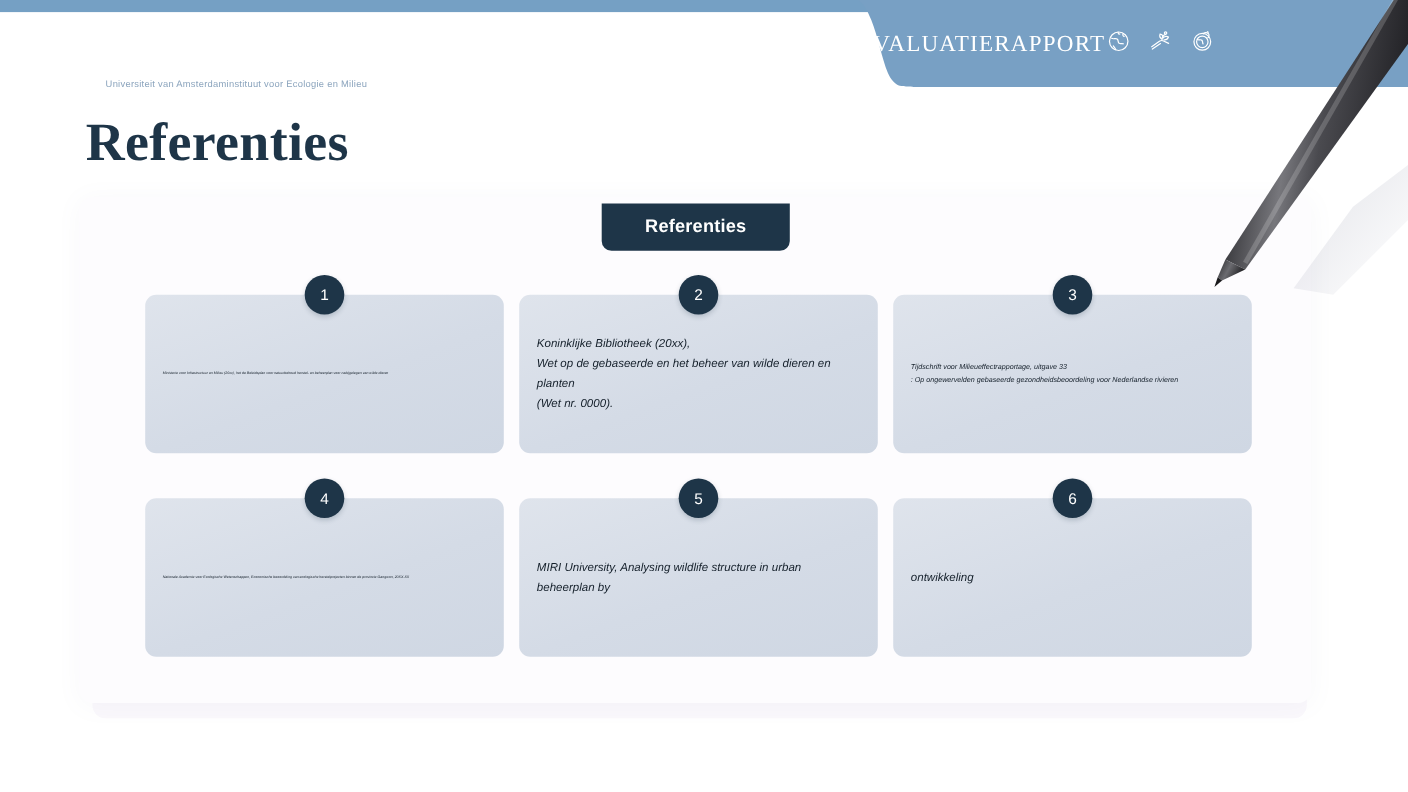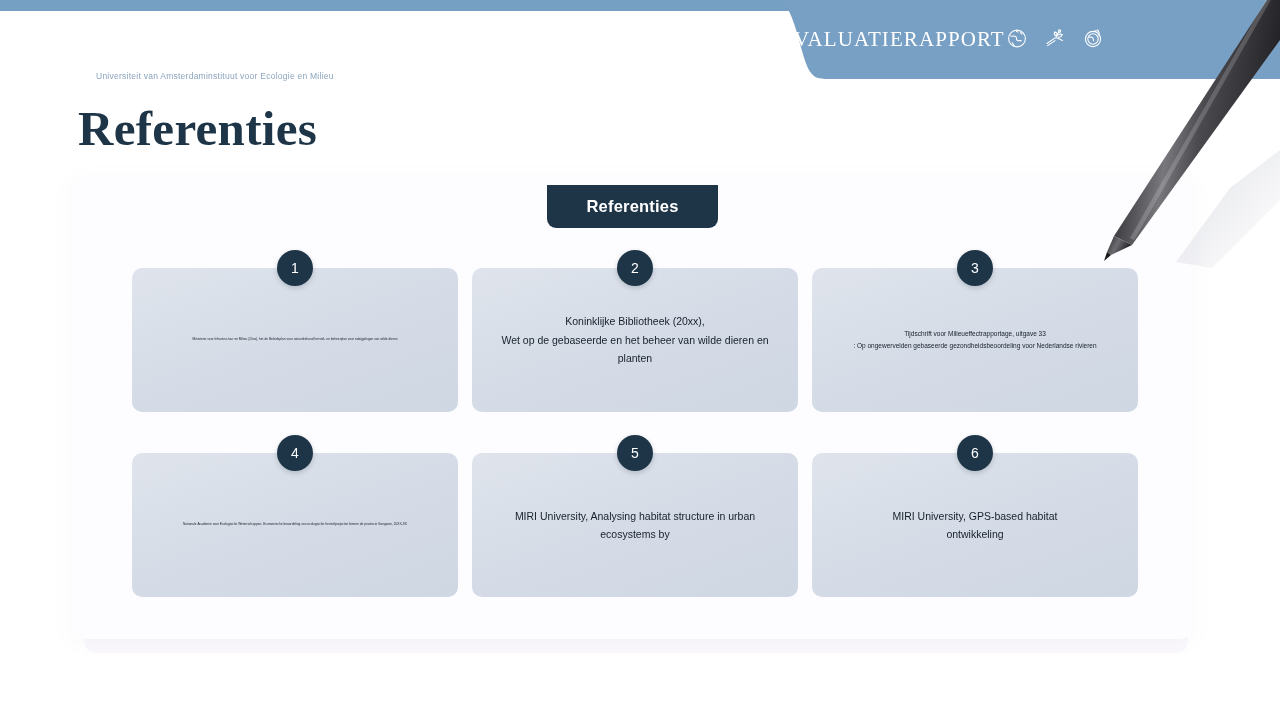--- a/index.html
+++ b/index.html
@@ -192,22 +192,22 @@
     align-items: center;
     justify-content: center;
     padding: 14px 16px;
     z-index: 2;
   }
 
   .card-text {
     font-size: 10.5px;
     line-height: 1.75;
     color: #15202b;
-    text-align: center;
     width: 100%;
+    font-style: italic;
   }
   
   .card-text.tiny {
     font-size: 3.2px;
     line-height: 1.6;
     letter-spacing: 0.02px;
     white-space: nowrap;
   }
 
   .card-text .line { display: block; }
@@ -306,20 +306,21 @@
             <span class="line">Ministerie voor Infrastructuur en Milieu (20xx), het de Beleidsplan voor natuurbehoud herstel- en beheerplan voor nabijgelegen van wilde dieren</span>
           </div>
         </div>
       </div>
       <div class="card-slot">
         <div class="badge">2</div>
         <div class="card">
           <div class="card-text">
             <span class="line">Koninklijke Bibliotheek (20xx),</span>
             <span class="line">Wet op de gebaseerde en het beheer van wilde dieren en planten</span>
+            <span class="line">(Wet nr. 0000).</span>
           </div>
         </div>
       </div>
       <div class="card-slot">
         <div class="badge">3</div>
         <div class="card">
           <div class="card-text" style="font-size:6.5px;line-height:1.9;">
             <span class="line">Tijdschrift voor Milieueffectrapportage, uitgave 33</span>
             <span class="line">: Op ongewervelden gebaseerde gezondheidsbeoordeling voor Nederlandse rivieren</span>
           </div>
@@ -333,29 +334,28 @@
         <div class="card">
           <div class="card-text tiny">
             <span class="line">Nationale Academie voor Ecologische Wetenschappen, Economische beoordeling van ecologische herstelprojecten binnen de provincie Gangwon, 20XX-XX</span>
           </div>
         </div>
       </div>
       <div class="card-slot">
         <div class="badge">5</div>
         <div class="card">
           <div class="card-text">
-            <span class="line">MIRI University, Analysing habitat structure in urban ecosystems by</span>
+            <span class="line">MIRI University, Analysing wildlife structure in urban beheerplan by</span>
           </div>
         </div>
       </div>
       <div class="card-slot">
         <div class="badge">6</div>
         <div class="card">
           <div class="card-text">
-            <span class="line">MIRI University, GPS-based habitat</span>
             <span class="line">ontwikkeling</span>
           </div>
         </div>
       </div>
     </div>
   </div>
 
 </div>
 
 </body></html>

